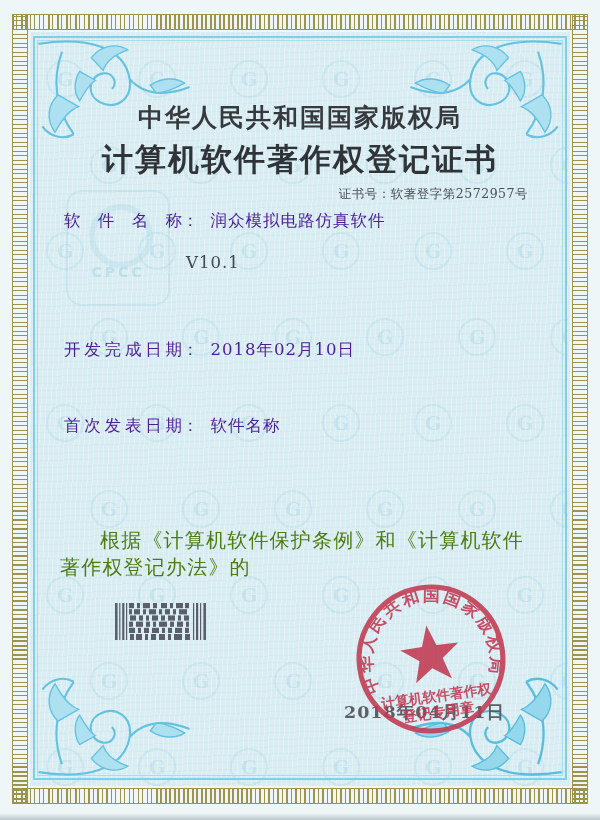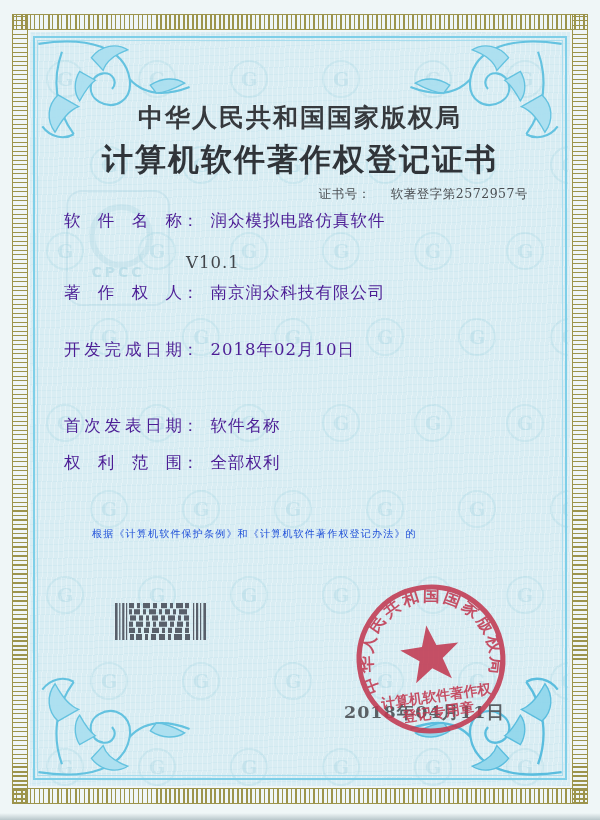--- a/index.html
+++ b/index.html
@@ -56,30 +56,30 @@
     font-size:25px; font-weight:bold; letter-spacing:2px; color:#36393d;
   }
   .cert-title{
     position:absolute; left:0; right:0; top:139px; text-align:center; z-index:4;
     font-size:31px; font-weight:bold; letter-spacing:2px; color:#303439;
   }
   .cert-no-line{
     position:absolute; right:72px; top:186px; z-index:4;
     font-size:12.5px; color:#4a4e52; letter-spacing:.5px;
   }
-  .cert-no-line .lbl{margin-right:20px;}
+  .cert-no-line .lbl{margin-right:0;}
   .row{position:absolute; left:64px; z-index:4; color:#4c1d95; font-size:16.5px;}
   .row .lab{
     display:inline-block; width:118px; text-align:justify; text-align-last:justify;
     font-weight:500; vertical-align:top;
   }
   .row .col{display:inline-block; margin-right:12px; vertical-align:top;}
   .row .val{display:inline-block; letter-spacing:1px; vertical-align:top;}
   .subline{position:absolute; left:186px; z-index:4; color:#42464b; font-size:16.5px; letter-spacing:1px;}
-  .statement{position:absolute; left:72px; right:56px; z-index:4; color:#1d4ed8; font-size:10px; letter-spacing:1.2px;}
+  .statement{position:absolute; left:60px; right:56px; z-index:4; color:#4d7c0f; font-size:20px; letter-spacing:1.2px;}
   .st1{text-indent:2em;}
   
   .barcode{position:absolute; left:115px; top:603px; z-index:4;}
   
   .stamp{
     position:absolute; left:354px; top:582px; width:154px; height:154px; z-index:6;
     transform:rotate(-8deg); opacity:.88;
   }
   .stamp-date{
     position:absolute; left:344px; top:700px; z-index:5;
@@ -245,36 +245,30 @@
   <div class="cert-title">计算机软件著作权登记证书</div>
   <div class="cert-no-line">
     <span class="lbl">证书号：</span><span>软著登字第2572957号</span>
   </div>
 
   <div class="row" style="top:210px;">
     <span class="lab">软件名称</span><span class="col">：</span><span class="val">润众模拟电路仿真软件</span>
   </div>
   <div class="subline" style="top:253px;">V10.1</div>
 
-  <div class="row" style="top:282px;">
-    <span class="lab">著作权人</span><span class="col">：</span><span class="val">南京润众科技有限公司</span>
-  </div>
 
   <div class="row" style="top:339px;">
     <span class="lab">开发完成日期</span><span class="col">：</span><span class="val">2018年02月10日</span>
   </div>
 
 
   <div class="row" style="top:415px;">
     <span class="lab">首次发表日期</span><span class="col">：</span><span class="val">软件名称</span>
   </div>
 
-  <div class="row" style="top:452px;">
-    <span class="lab">权利范围</span><span class="col">：</span><span class="val">全部权利</span>
-  </div>
 
 
   <div class="statement st1" style="top:527px;">根据《计算机软件保护条例》和《计算机软件著作权登记办法》的</div>
 
   <svg class="barcode" width="92" height="37" viewBox="0 0 92 37">
     <g fill="#59606b">
       <rect x="0" y="0" width="2.6" height="37"></rect>
         <rect x="4.2" y="0" width="1.2" height="37"></rect>
       <rect x="7.2" y="0" width="2.2" height="37"></rect>
         <rect x="11" y="0" width="1.2" height="37"></rect>

